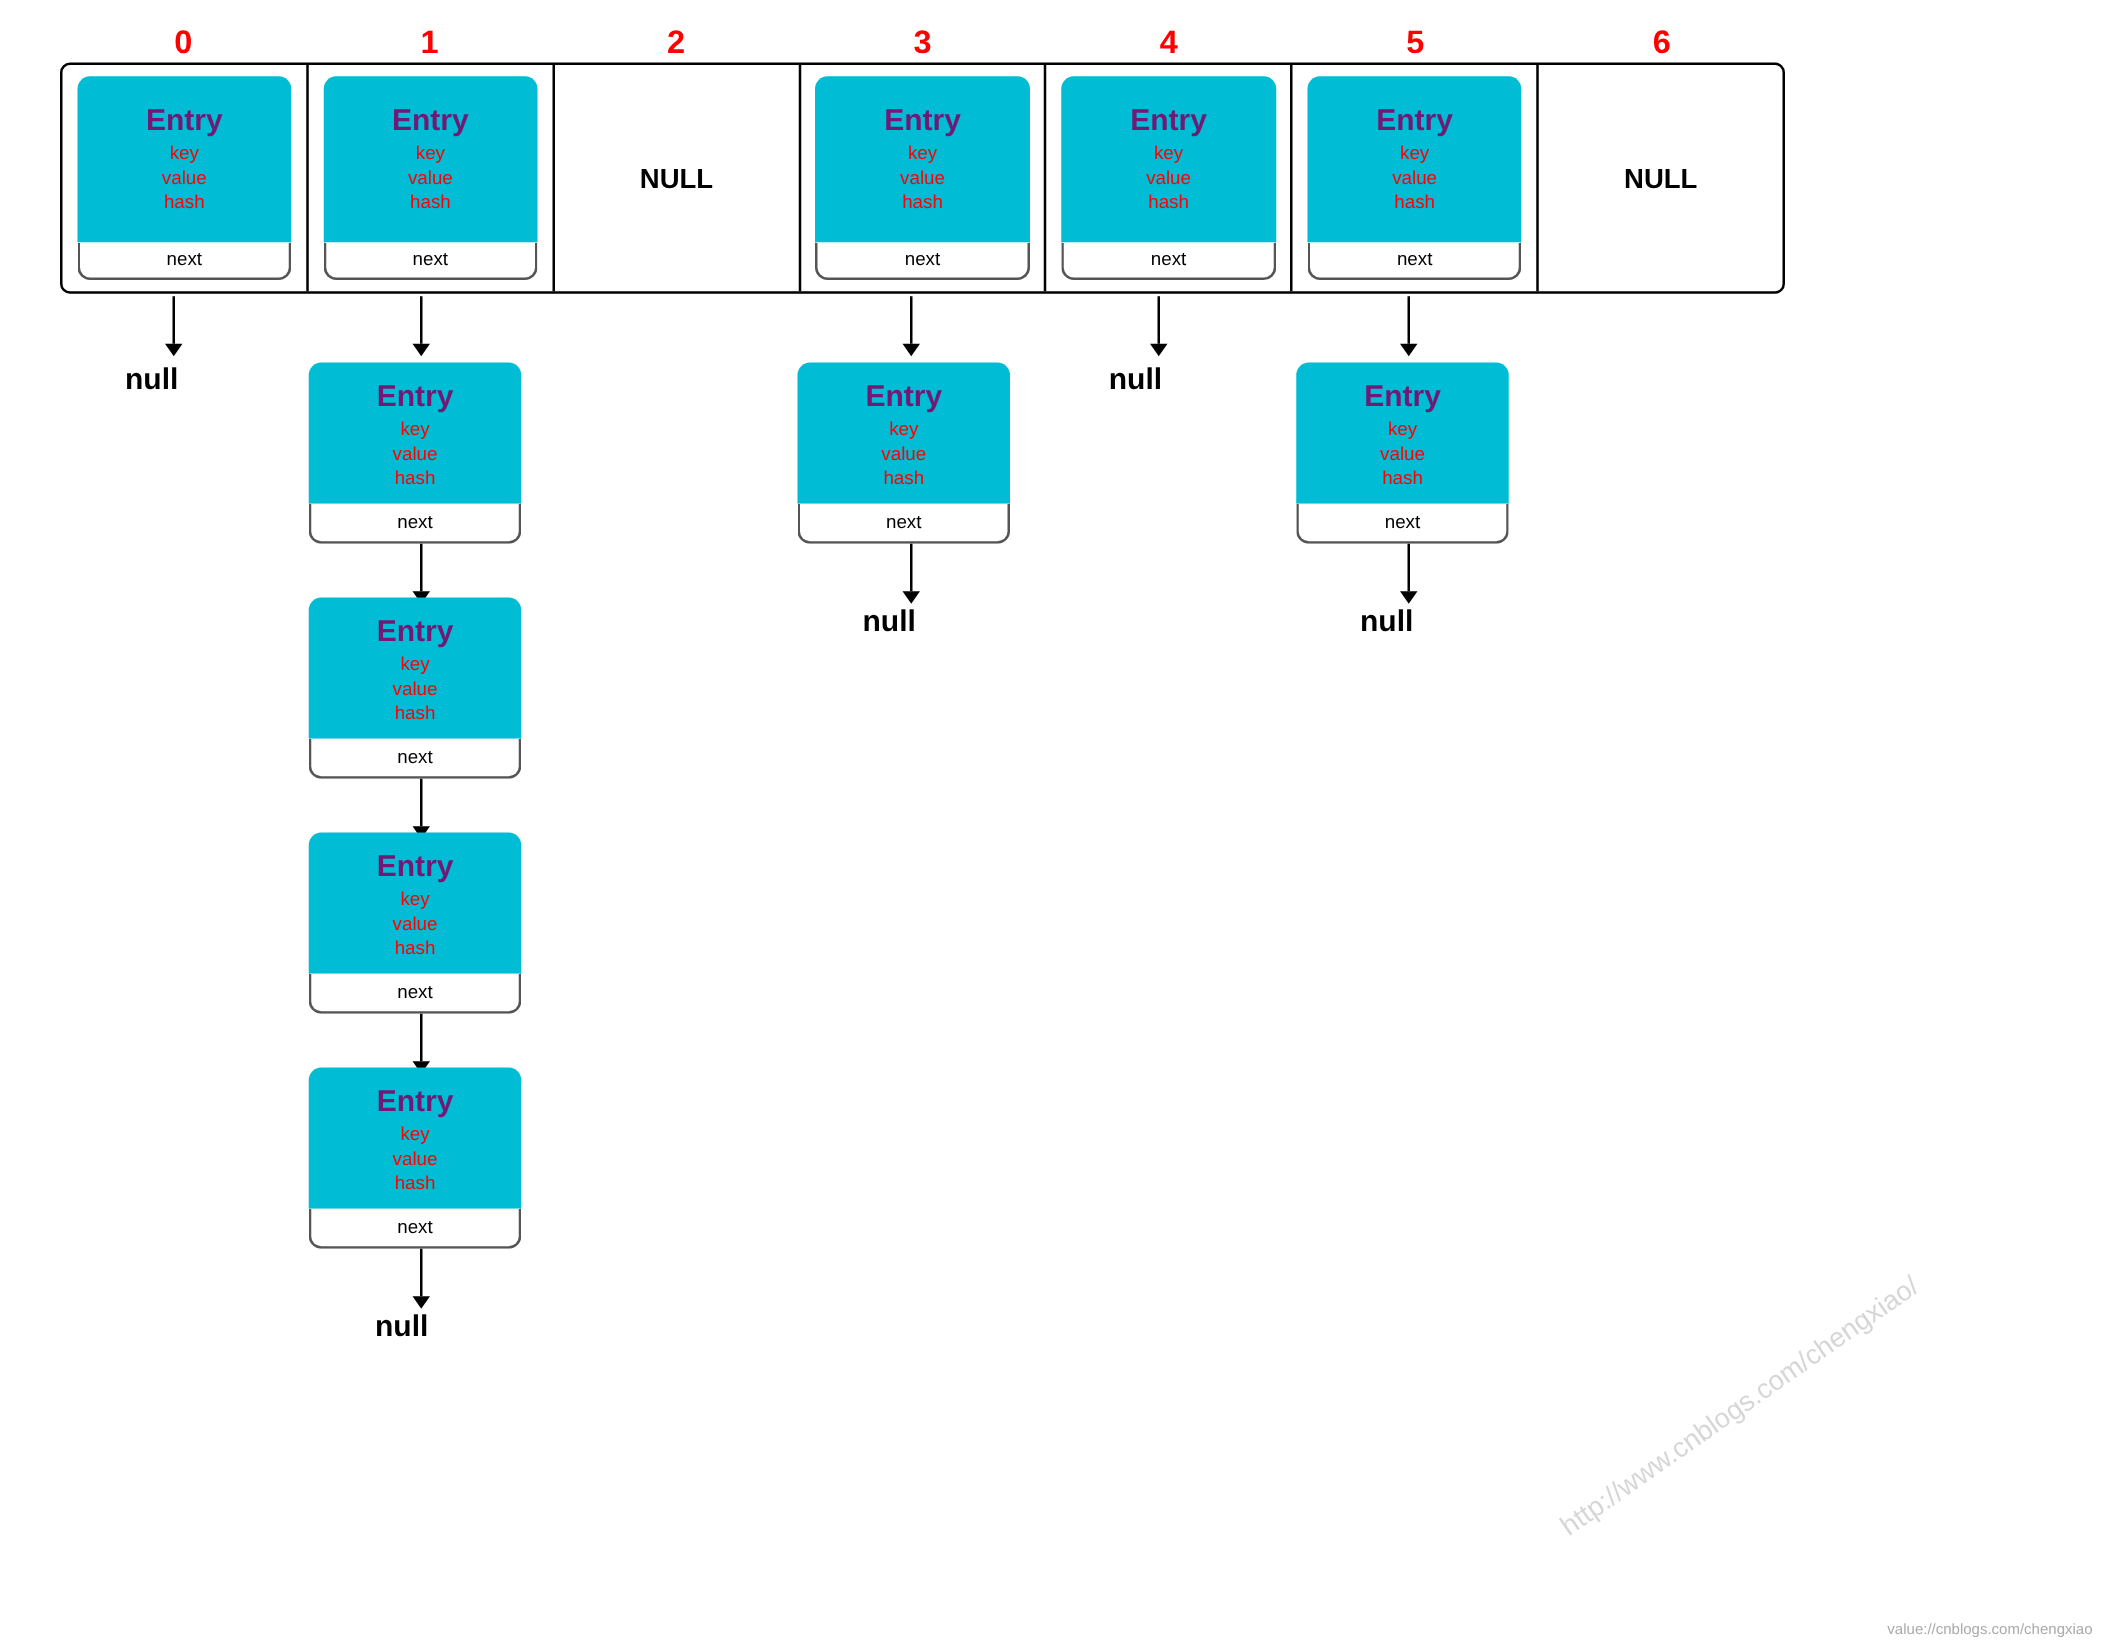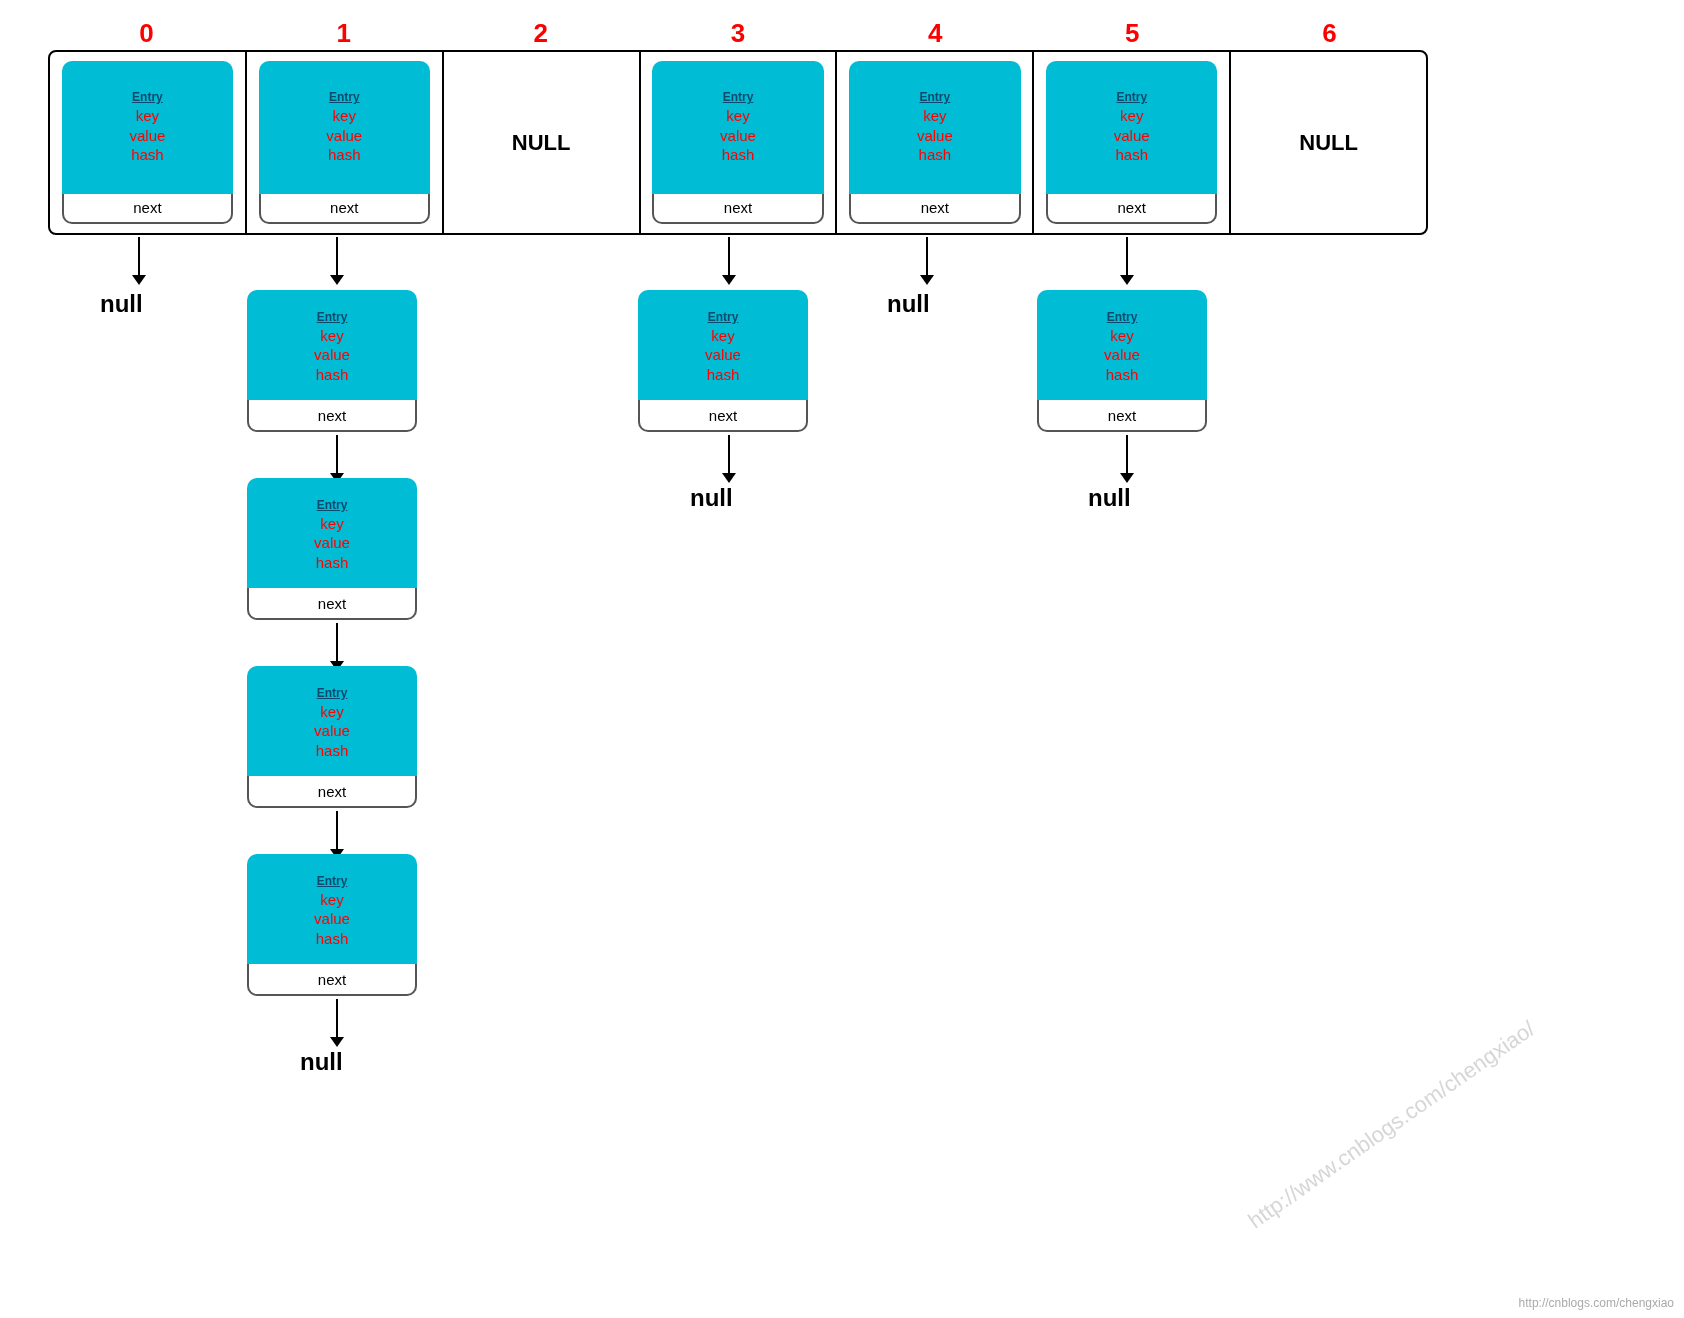--- a/index.html
+++ b/index.html
@@ -48,25 +48,24 @@
       align-items: center;
       justify-content: center;
       border-right: 2px solid #000;
       position: relative;
     }
     .array-cell:last-child {
       border-right: none;
     }
 
     .entry-title {
-      font-size: 12px;
+      font-size: 24px;
       font-weight: bold;
-      color: #0c4a6e;
+      color: #701a75;
       margin-bottom: 2px;
-      text-decoration: underline;
     }
 
     .entry-field {
       font-size: 15px;
       color: #ff0000;
       line-height: 1.3;
     }
 
     .entry-with-next {
       width: 88%;
@@ -382,13 +381,13 @@
 </div>
 
 <div class="arrow-down" style="left: 1120px; top: 435px;">
   <div class="arrow-line" style="height: 38px;"></div>
   <div class="arrow-head"></div>
 </div>
 <div class="null-label" style="left: 1088px; top: 484px;">null</div>
 
 <div class="watermark">http://www.cnblogs.com/chengxiao/</div>
 
-<div class="footer-url">http://cnblogs.com/chengxiao</div>
+<div class="footer-url">value://cnblogs.com/chengxiao</div>
 
 </body></html>

